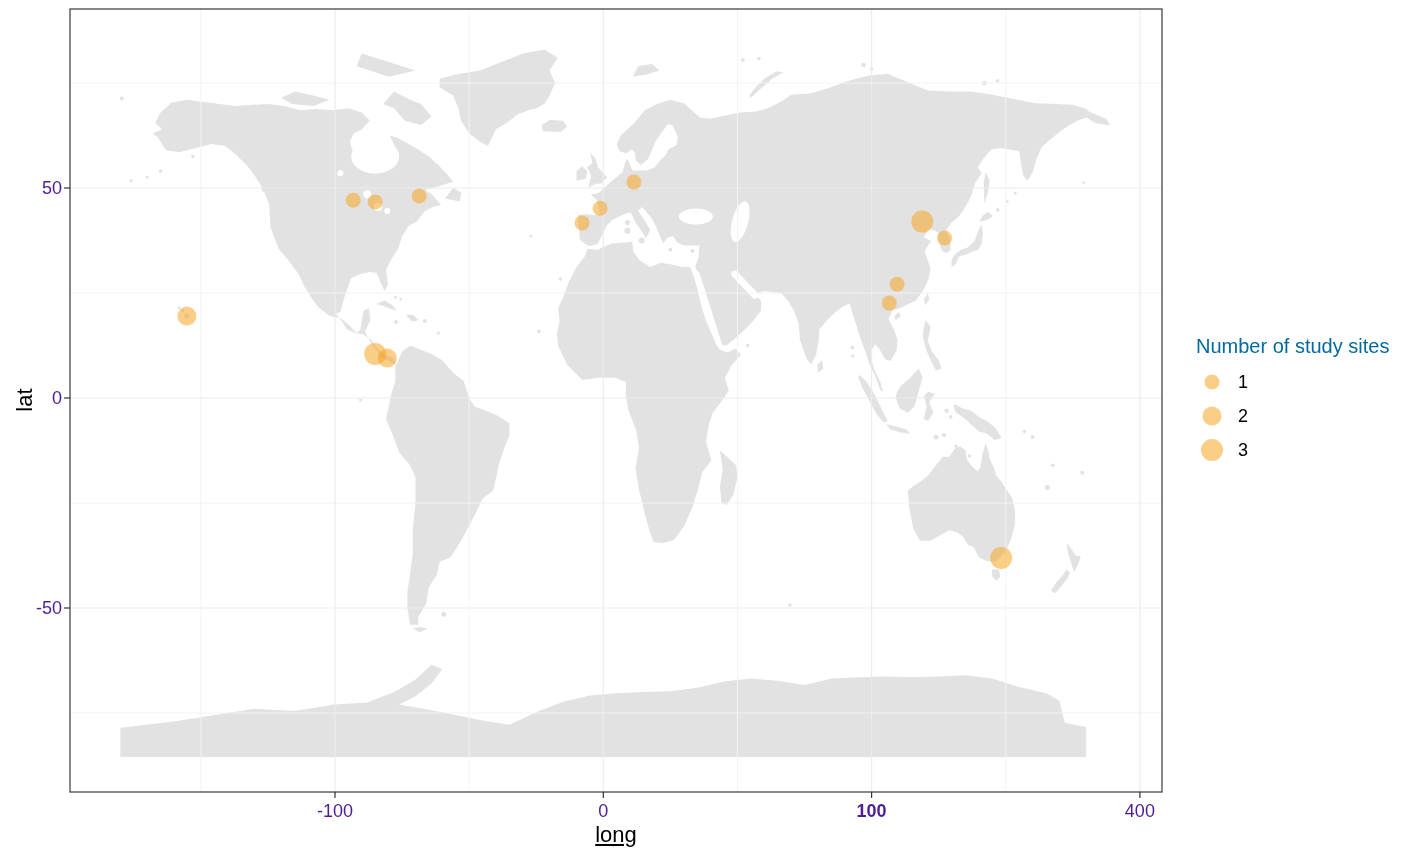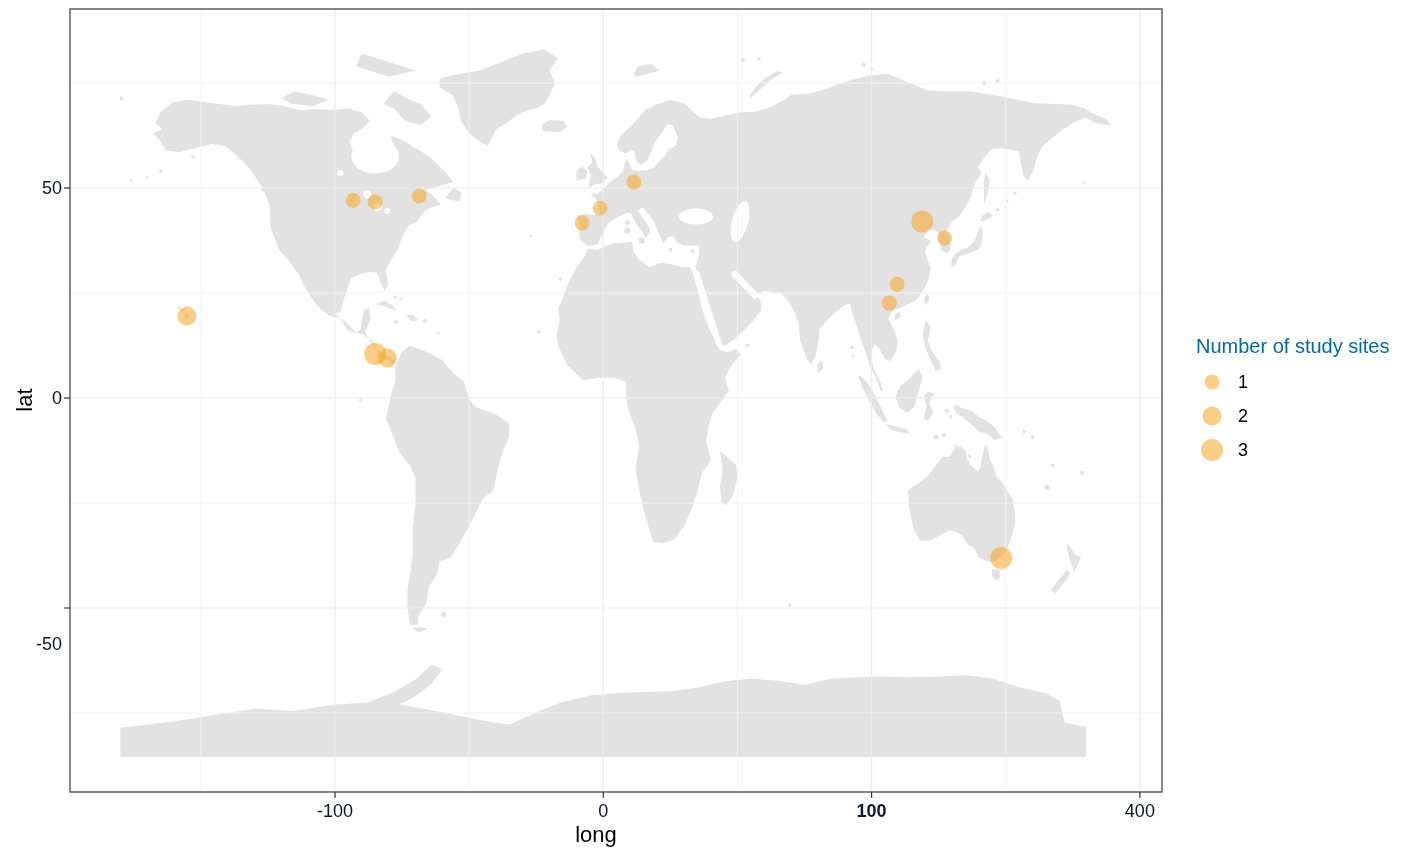--- a/index.html
+++ b/index.html
@@ -1,22 +1,22 @@
 <!DOCTYPE html>
 <html><head>
 <meta charset="utf-8">
 <style>
   html,body{margin:0;padding:0;background:#ffffff;}
   body{width:1418px;height:860px;font-family:"Liberation Sans",sans-serif;}
   .figure{position:relative;width:1418px;height:860px;background:#ffffff;overflow:hidden;}
   #plot{position:absolute;left:0;top:0;}
   .axis-title{position:absolute;color:#000000;font-size:22px;}
-  #x-title{left:496px;top:822px;width:200px;text-align:center;line-height:26px;}
+  #x-title{left:516px;top:822px;width:200px;text-align:center;line-height:26px;text-decoration:underline;}
   #y-title{left:8px;top:388px;width:34px;height:24px;line-height:24px;text-align:center;transform:rotate(-90deg);}
-  .tick-label{position:absolute;font-size:18px;color:#0f172a;}
+  .tick-label{position:absolute;font-size:18px;color:#4c1d95;}
   .tick-label.x{width:70px;text-align:center;top:801px;height:20px;line-height:20px;}
   .tick-label.y{width:56px;text-align:right;left:6px;height:20px;line-height:20px;}
   .legend{position:absolute;left:1196px;top:333px;}
   .legend-title{font-size:20px;color:#0369a1;line-height:26px;white-space:nowrap;}
   #legend-items{margin-top:6px;}
   .legend-row{display:flex;align-items:center;height:34px;}
   .legend-key{width:32px;height:32px;flex:0 0 32px;}
   .legend-label{font-size:18px;color:#000000;margin-left:10px;}
 </style>
 </head>
@@ -170,21 +170,21 @@
   <div id="x-title" class="axis-title">long</div>
   <div id="x-ticks">
       <div class="tick-label x" style="left: 300px;">-100</div>
       <div class="tick-label x" style="left: 568.3px;">0</div>
       <div class="tick-label x" style="left: 836.6px; font-weight: bold;">100</div>
       <div class="tick-label x" style="left: 1104.9px;">400</div>
     </div>
   <div id="y-ticks">
       <div class="tick-label y" style="top: 178px;">50</div>
       <div class="tick-label y" style="top: 388px;">0</div>
-      <div class="tick-label y" style="top: 598px; margin-top: 36px;">-50</div>
+      <div class="tick-label y" style="top: 598px;">-50</div>
     </div>
   <div class="legend">
     <div class="legend-title">Number of study sites</div>
     <div id="legend-items">
         <div class="legend-row">
           <svg class="legend-key" width="32" height="32">
             <circle cx="16" cy="16" r="7.5" fill="#f6a624" fill-opacity="0.55"></circle>
           </svg>
           <span class="legend-label">1</span>
         </div>

